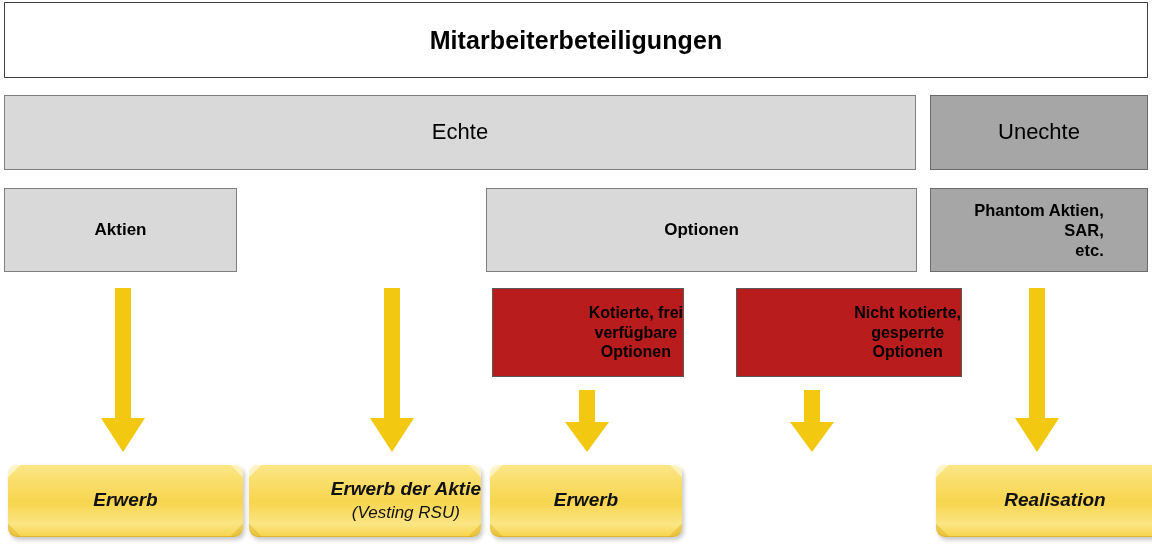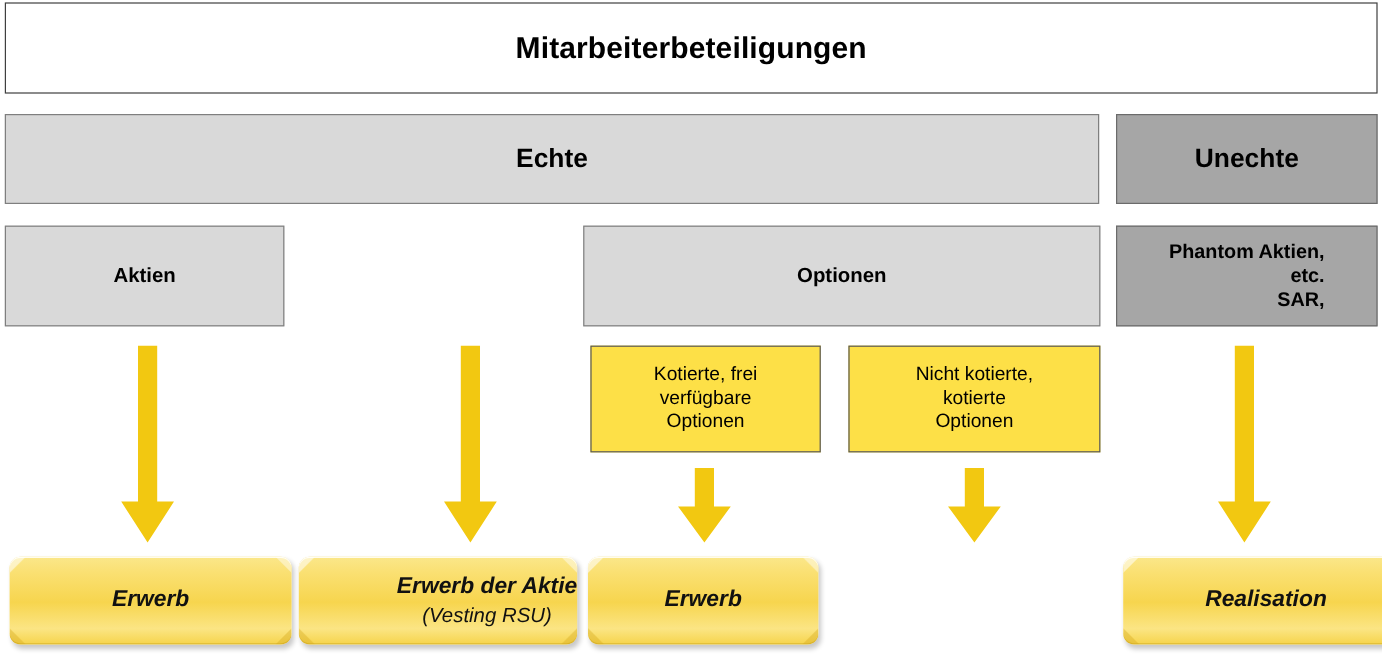--- a/index.html
+++ b/index.html
@@ -14,27 +14,27 @@
        color:#000;line-height:1.22;}
 
   
   .title-box{background:#ffffff;border:1.6px solid #3f3f3f;
              font-weight:bold;font-size:25px;letter-spacing:.1px;}
 
   
   .grey-light{background:#d9d9d9;border:1.6px solid #7f7f7f;}
   .grey-dark {background:#a6a6a6;border:1.6px solid #6b6b6b;}
 
-  .lvl1{font-weight:bold;font-size:22px;}
+  .lvl1{font-weight:normal;font-size:22px;}
   .lvl2{font-weight:bold;font-size:17px;}
   .lvl2.dark{font-size:16.5px;}
 
   
-  .sub{background:#fde047;border:1.4px solid #595959;
-       font-weight:normal;font-size:16px;}
+  .sub{background:#b91c1c;border:1.4px solid #595959;
+       font-weight:bold;font-size:16px;justify-content:flex-end;}
 
   
   .ybtn{position:absolute;box-sizing:border-box;border-radius:9px;
         display:flex;align-items:center;justify-content:center;
         text-align:center;color:#111;
         background:
           linear-gradient(180deg,#fbe78a 0%,#fae072 18%,#f7d54e 52%,#fbe584 82%,#f6d44b 100%);
         box-shadow:
           inset 0 1px 0 rgba(255,255,255,.85),
           inset 0 -1px 0 rgba(190,150,20,.45),
@@ -78,37 +78,37 @@
   </div>
 
 
   <div class="box grey-light lvl2" style="left:486px;top:188px;width:431px;height:84px;">
     <span>Optionen</span>
   </div>
 
   <div class="box grey-dark lvl2 dark" style="left:930px;top:188px;width:218px;height:84px;text-align:right;">
     <div>
       <div>Phantom Aktien,</div>
+      <div>SAR,</div>
       <div>etc.</div>
-      <div>SAR,</div>
     </div>
   </div>
 
   <div class="box sub" style="left:492px;top:288px;width:192px;height:89px;">
     <div>
       <div>Kotierte, frei</div>
       <div>verfügbare</div>
       <div>Optionen</div>
     </div>
   </div>
 
-  <div class="box sub" style="left:707px;top:288px;width:210px;height:89px;">
+  <div class="box sub" style="left:736px;top:288px;width:226px;height:89px;">
     <div>
       <div>Nicht kotierte,</div>
-      <div>kotierte</div>
+      <div>gesperrte</div>
       <div>Optionen</div>
     </div>
   </div>
 
   <div class="arrow" style="left:99px;top:288px;">
     <svg width="48" height="166" viewBox="0 0 48 166" aria-hidden="true">
       <polygon points="16,0 32,0 32,130 46,130 24,164 2,130 16,130" fill="#f2c811"></polygon>
     </svg>
   </div>
 

